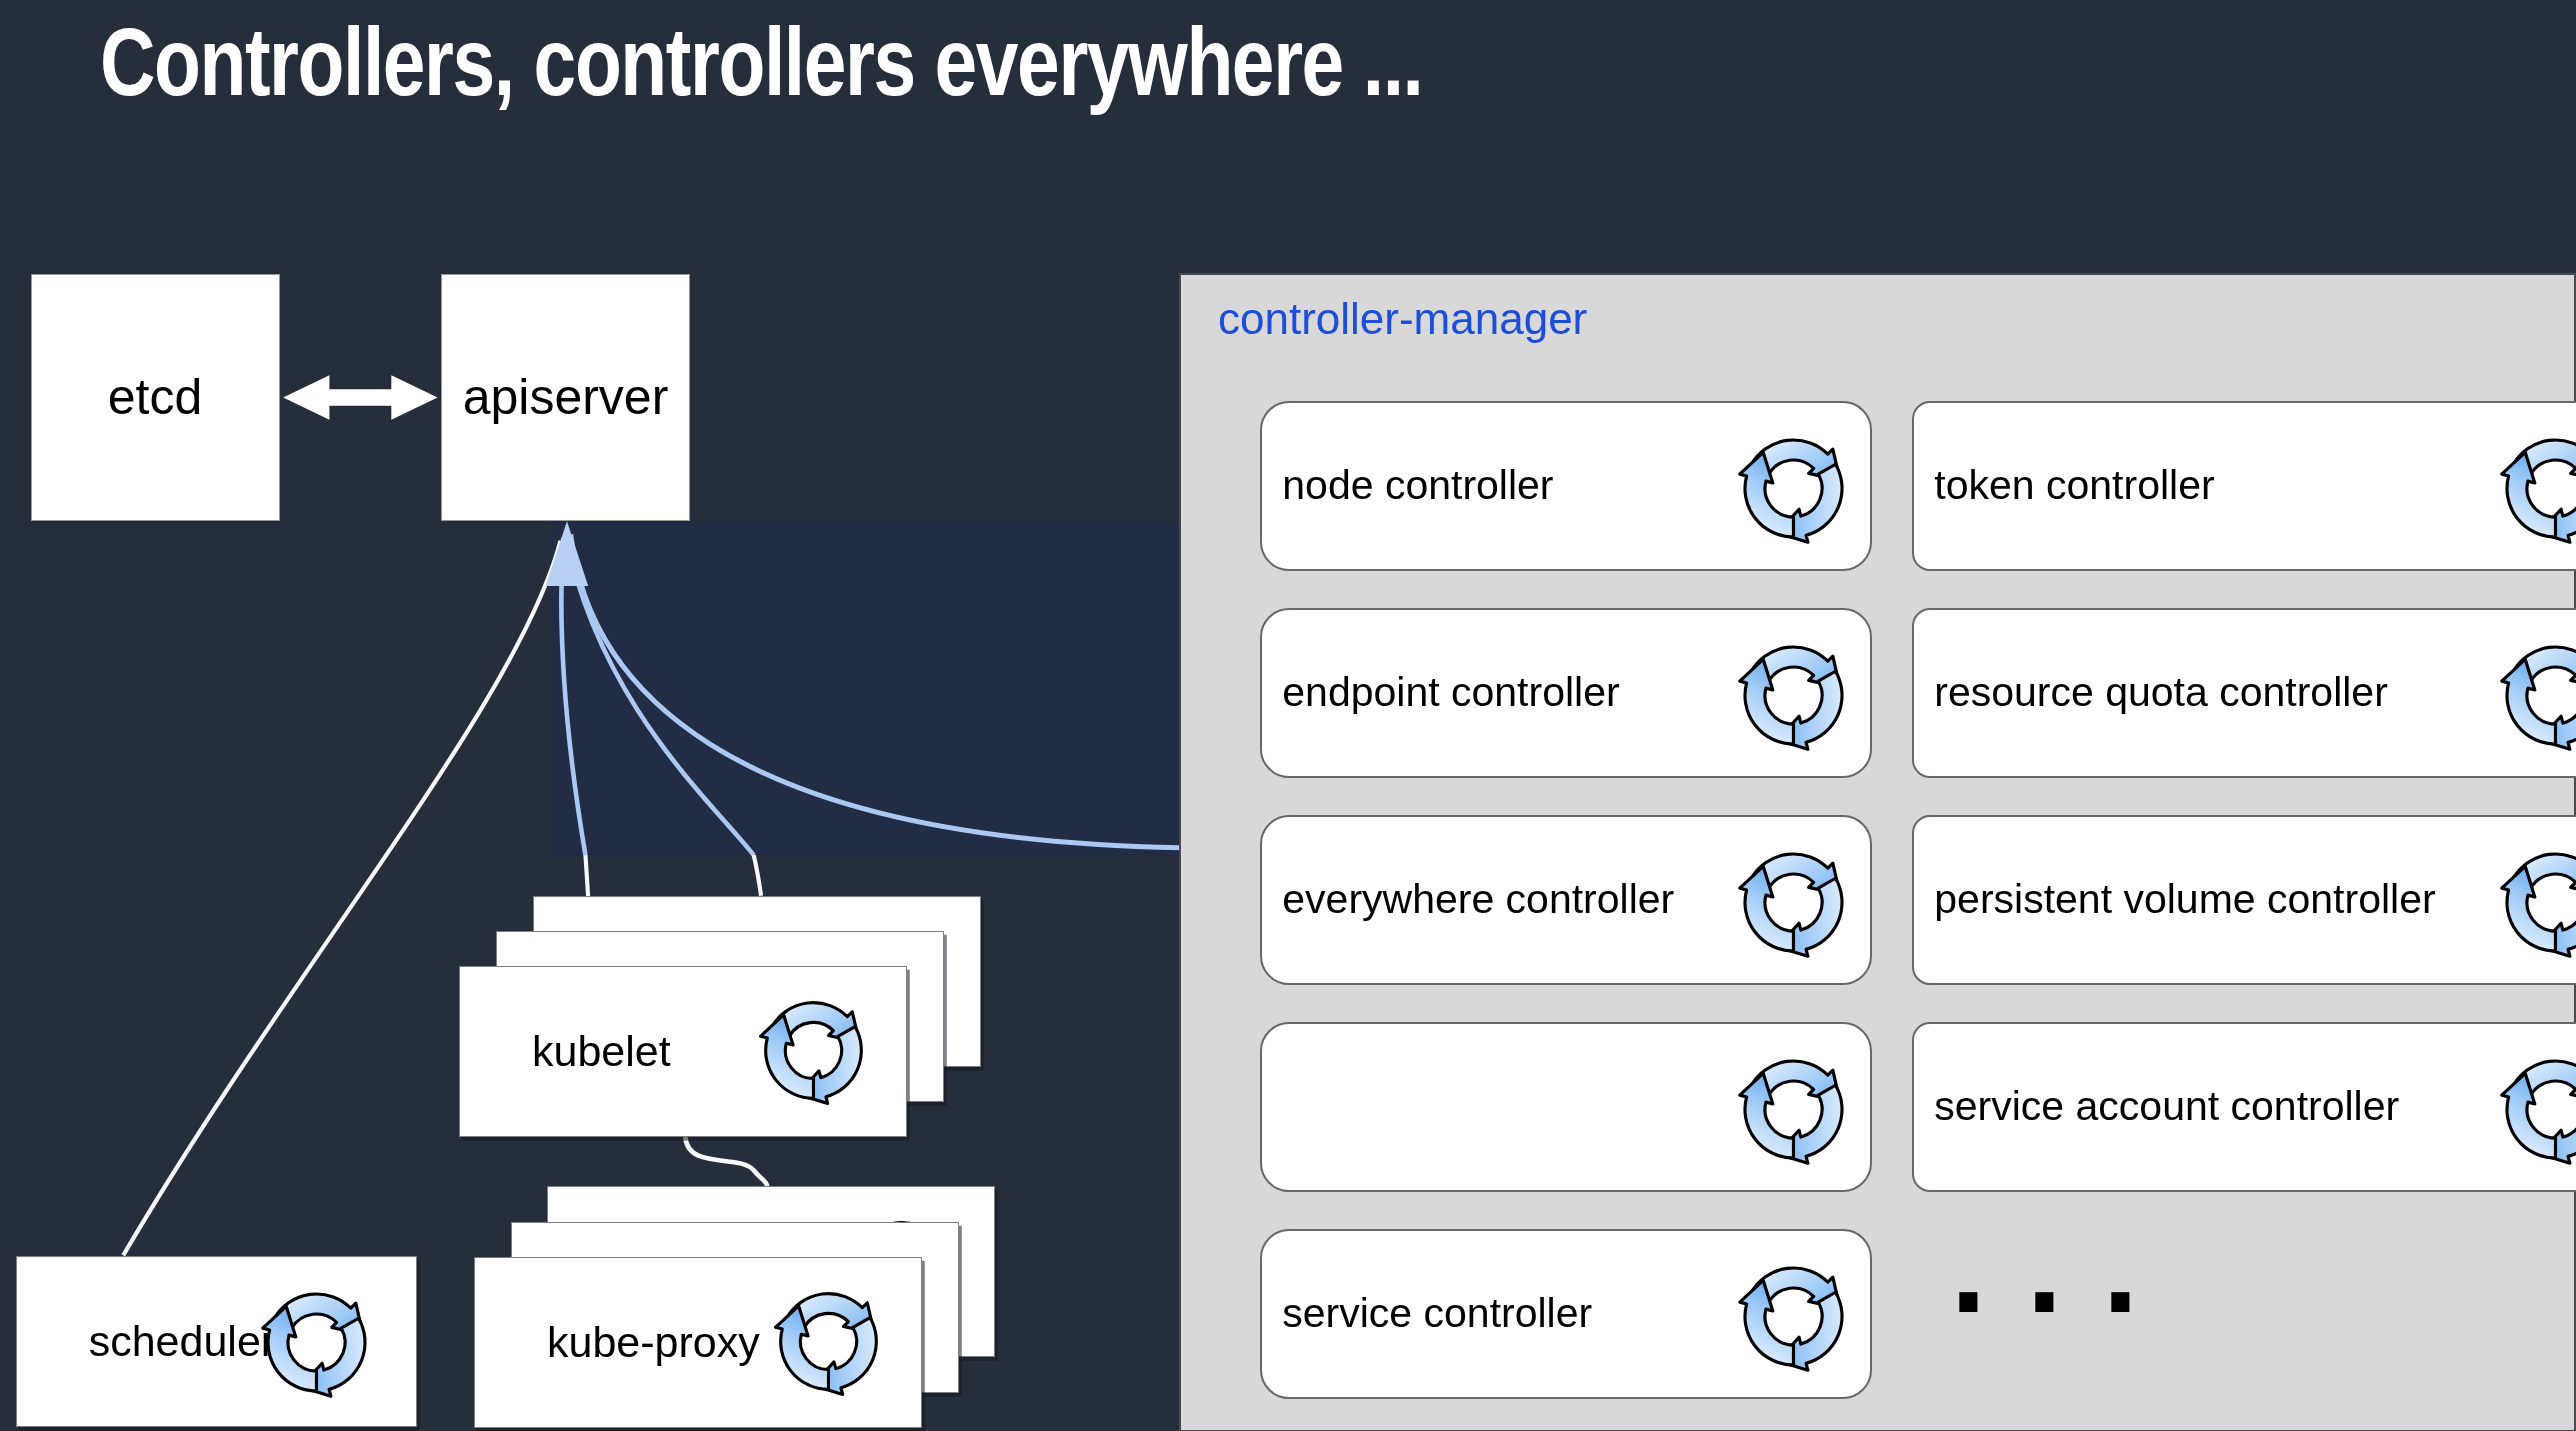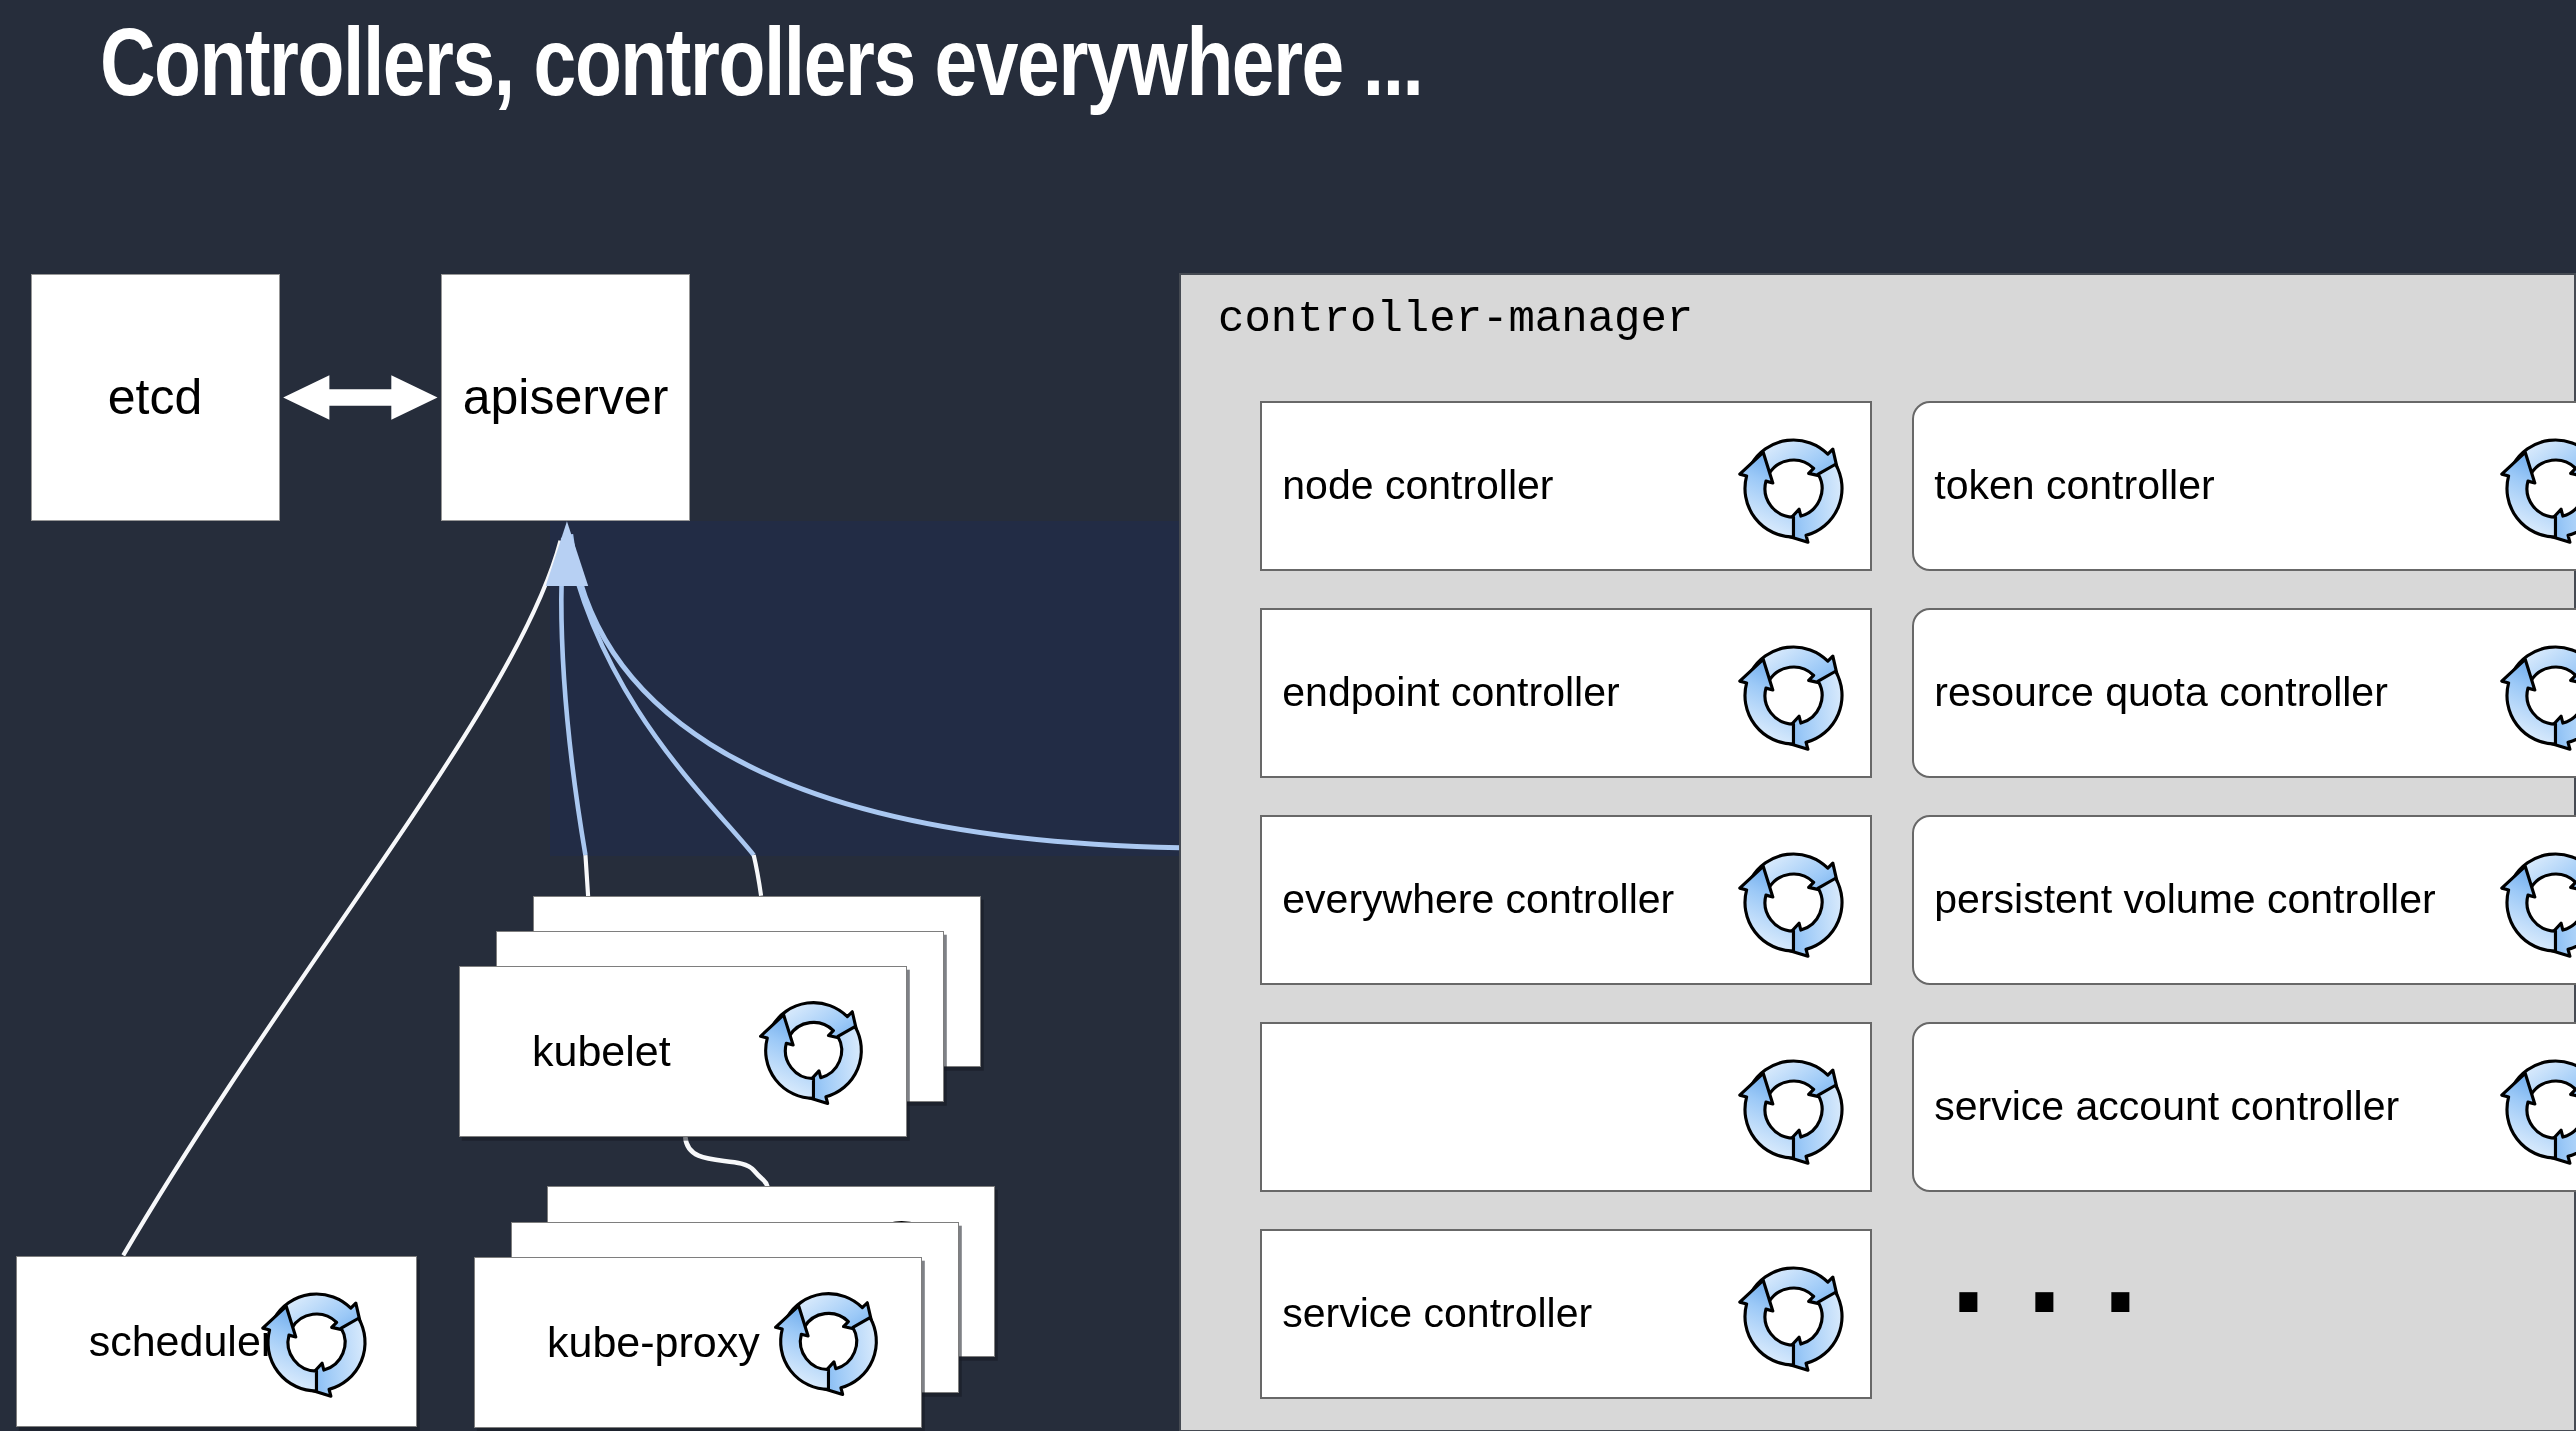--- a/index.html
+++ b/index.html
@@ -30,27 +30,27 @@
   .core-box .lbl{font-size:50px;text-align:right;}
   .stackbox{border:1.8px solid #7e7e7e;box-shadow:2.8px 3.7px 0 rgba(22,26,35,.55);}
   .stackbox .lbl{font-size:43px;padding-left:24px;margin-left:48px;}
   .lbl{line-height:1.25;}
 
   
   .panel{
     position:absolute;left:1179px;top:273px;width:1397px;height:1159px;
     background:#d8d8d8;border:2.8px solid #454a52;box-sizing:border-box;
   }
-  .panel-title{position:absolute;left:37px;top:18.5px;font-size:44px;color:#000000;font-family:Liberation Mono, monospace;}
+  .panel-title{position:absolute;left:37px;top:18.5px;font-size:44px;color:#1d4ed8;}
   .panelbox{
     position:absolute;background:#fff;border:2.8px solid #686868;box-sizing:border-box;
     display:flex;align-items:center;color:#000;
   }
   .panelbox .lbl{font-size:41px;padding-left:20.3px;padding-right:171px;}
-  .col0{left:79px;width:612px;}
+  .col0{left:79px;width:612px;border-radius:29px;}
   .col1{left:731px;width:722px;border-radius:18px;}
   .row0{top:126px;height:170px;}
   .row1{top:333px;height:170px;}
   .row2{top:540px;height:170px;}
   .row3{top:747px;height:170px;}
   .row4{top:954px;height:170px;}
 
   .more-dots{
     position:absolute;left:754px;top:943px;
     font-size:111px;font-weight:900;letter-spacing:9.2px;color:#000;

